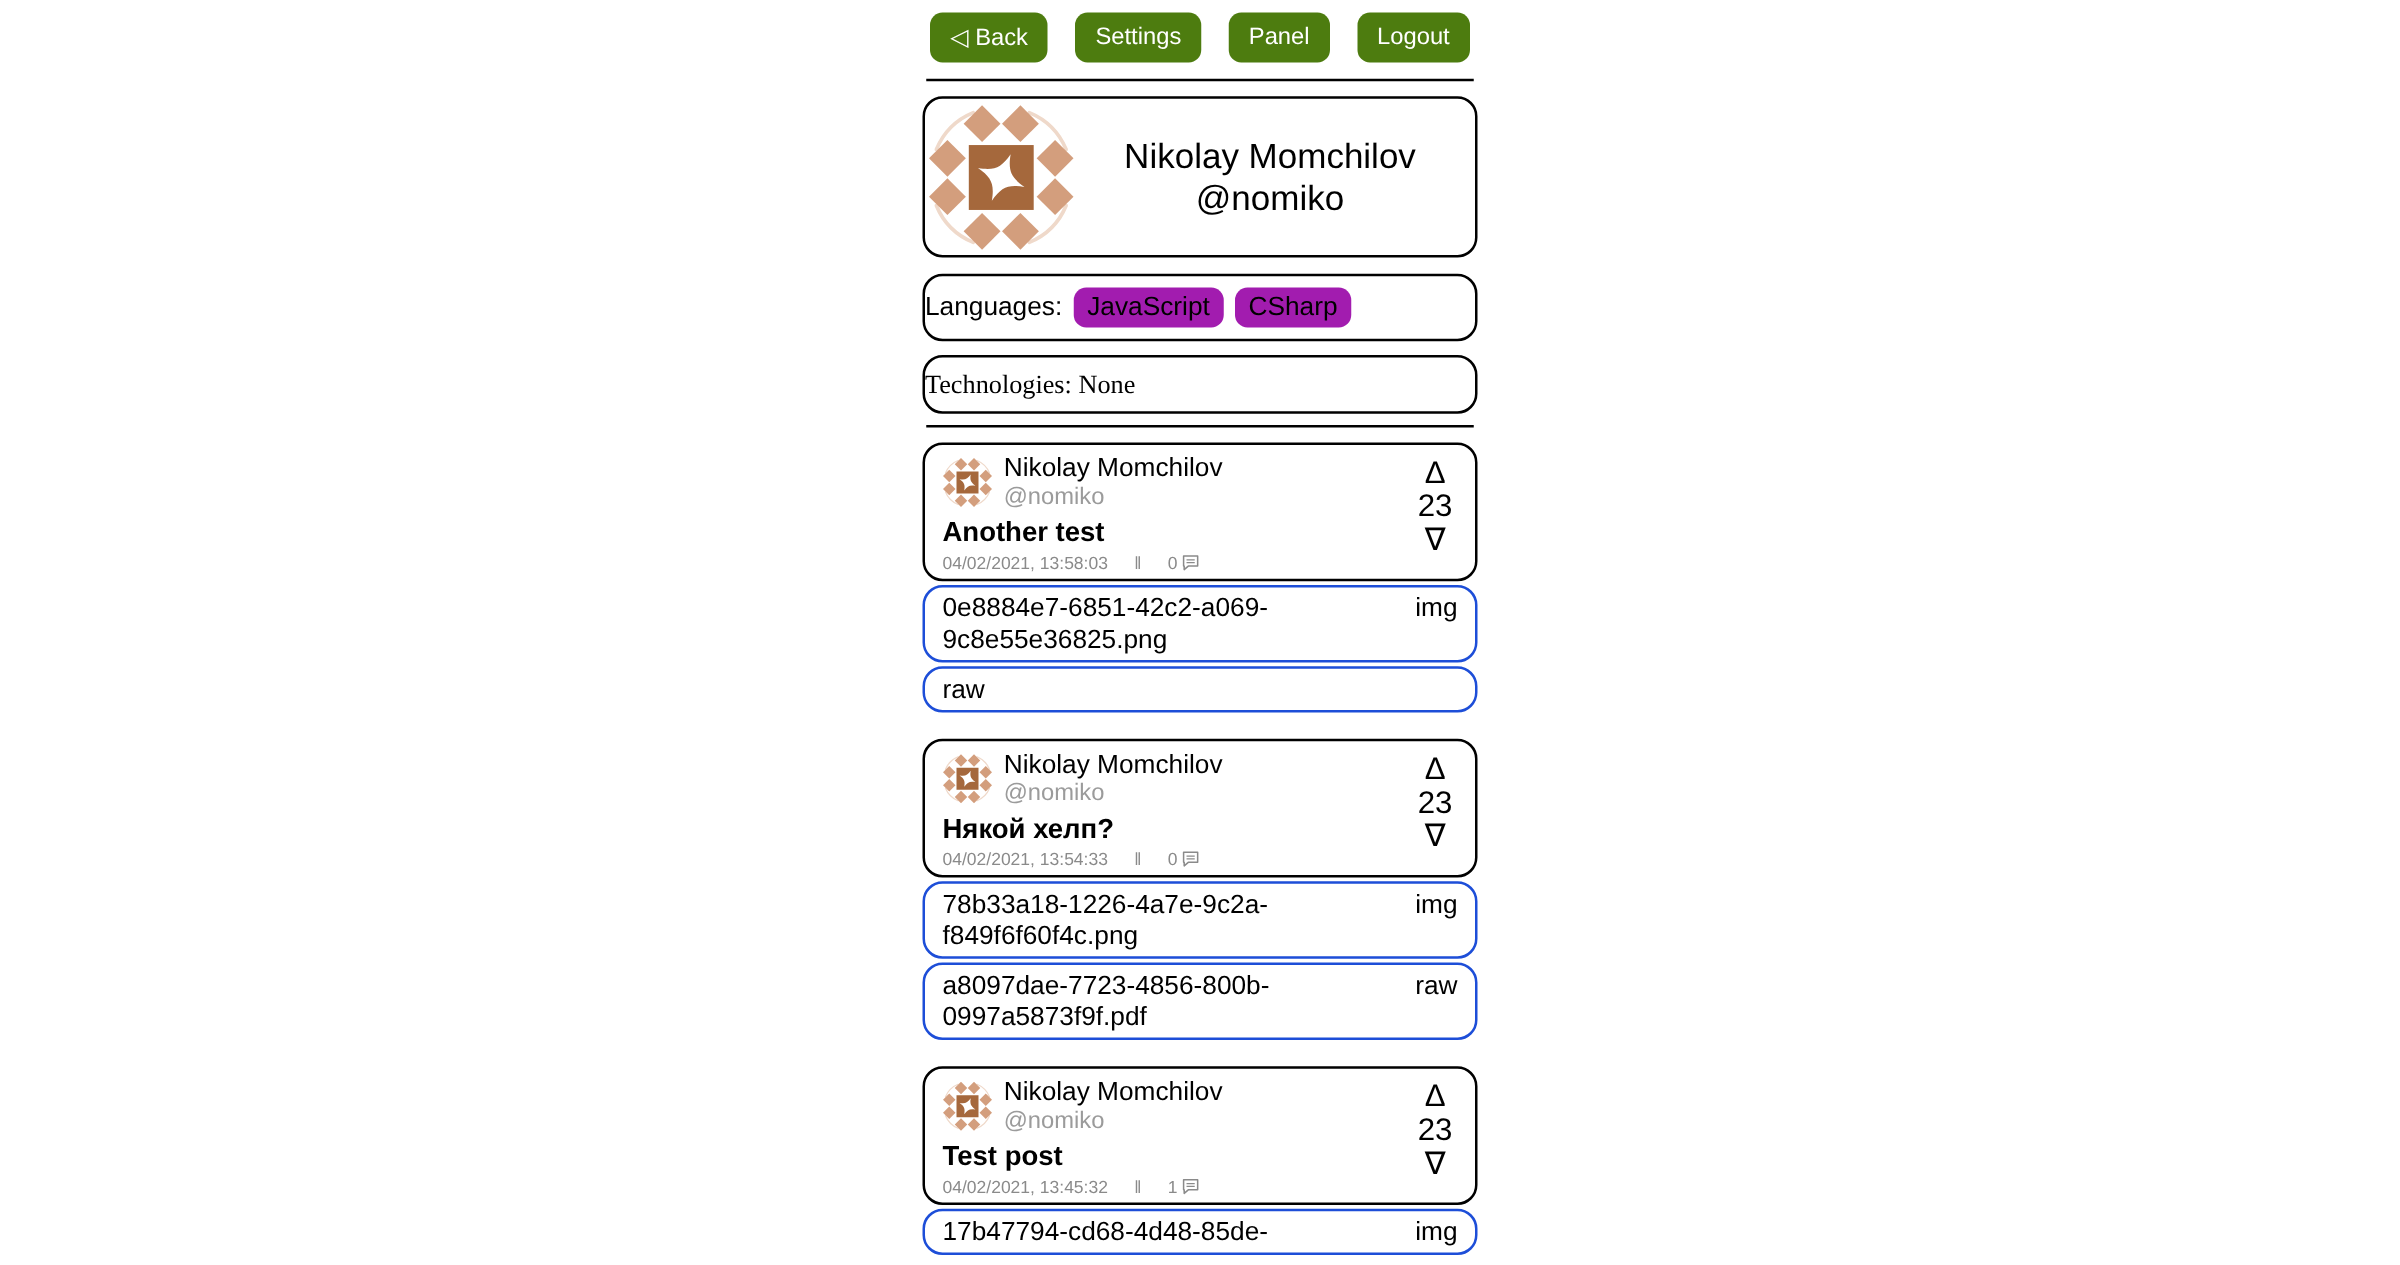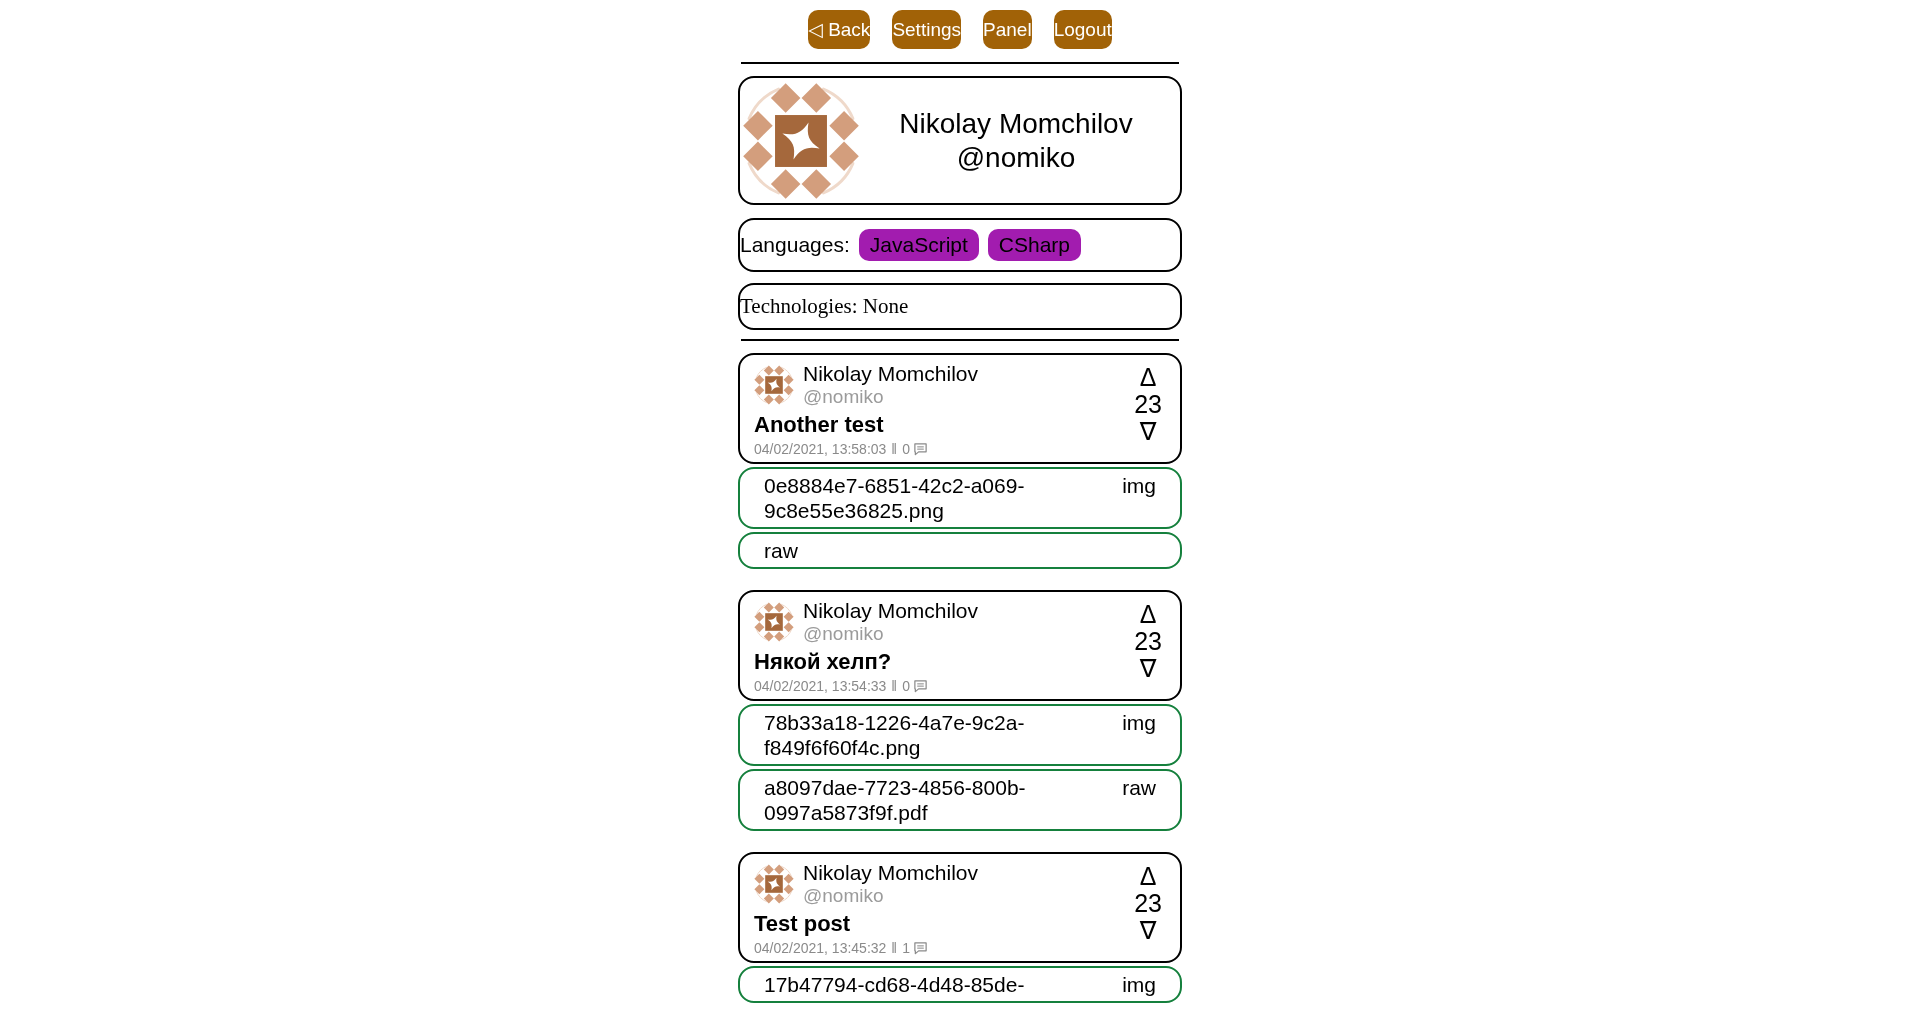--- a/index.html
+++ b/index.html
@@ -8,22 +8,22 @@
     background: #ffffff;
     overflow: hidden;
     font-family: "Liberation Sans", sans-serif;
     color: #000;
   }
   .column { width: 444px; margin: 0 auto; padding-top: 10px; }
 
   
   .nav-row { display: flex; justify-content: center; gap: 22px; }
   .nav-btn {
-    background: #a16207; color: #fff; border: none; border-radius: 10px;
-    font-family: inherit; font-size: 19px; padding: 8px 0; cursor: pointer;
+    background: #4d7c0f; color: #fff; border: none; border-radius: 10px;
+    font-family: inherit; font-size: 19px; padding: 8px 16px; cursor: pointer;
     white-space: nowrap;
   }
 
   hr.divider { border: none; border-top: 2px solid #000; margin: 13px 3px 12px; }
   hr.divider2 { border: none; border-top: 2px solid #000; margin: 9px 3px 12px; }
 
   .card {
     border: 2px solid #000; border-radius: 16px; background: #fff;
   }
 
@@ -38,31 +38,31 @@
 
   
   .post-group { margin-bottom: 21px; }
   .post-header { display: flex; padding: 7px 10px 5px 14px; }
   .post-main { flex: 1; min-width: 0; }
   .author-row { display: flex; align-items: center; gap: 9px; }
   .post-avatar { width: 40px; height: 40px; flex: 0 0 auto; }
   .author-name { font-size: 21px; line-height: 24px; color: #000; }
   .author-handle { font-size: 19px; line-height: 22px; color: #9b9b9b; }
   .post-title { font-size: 22px; line-height: 26px; margin-top: 4px; font-weight: bold; }
-  .post-meta { margin-top: 3px; font-size: 14px; color: #8a8a8a; display: flex; align-items: center; gap: 5px; text-align: center; }
+  .post-meta { margin-top: 3px; font-size: 14px; color: #8a8a8a; display: flex; align-items: center; gap: 21px; text-align: center; }
   .meta-count { display: flex; align-items: center; gap: 3px; }
   .comment-glyph { width: 15px; height: 15px; color: #8a8a8a; }
 
   .vote-col { display: flex; flex-direction: column; align-items: center; padding: 2px 8px 0; font-size: 25px; line-height: 27px; }
   .vote-btn { background: none; border: none; font-family: inherit; font-size: 25px; line-height: 27px; padding: 0; cursor: pointer; color: #000; }
   .vote-score { font-size: 25px; line-height: 27px; }
 
   .att-row {
-    margin-top: 3px; border: 2px solid #15803d; border-radius: 16px;
-    padding: 4px 24px; display: flex; justify-content: space-between; gap: 4px;
+    margin-top: 3px; border: 2px solid #1d4ed8; border-radius: 16px;
+    padding: 4px 14px; display: flex; justify-content: space-between; gap: 4px;
     font-size: 21px; line-height: 25px; cursor: pointer;
   }
   .att-name { min-width: 0; overflow-wrap: break-word; }
   .att-type { flex: 0 0 auto; }
 </style>
 </head>
 <body>
 
 <svg width="0" height="0" style="position:absolute" aria-hidden="true">
   <defs>

